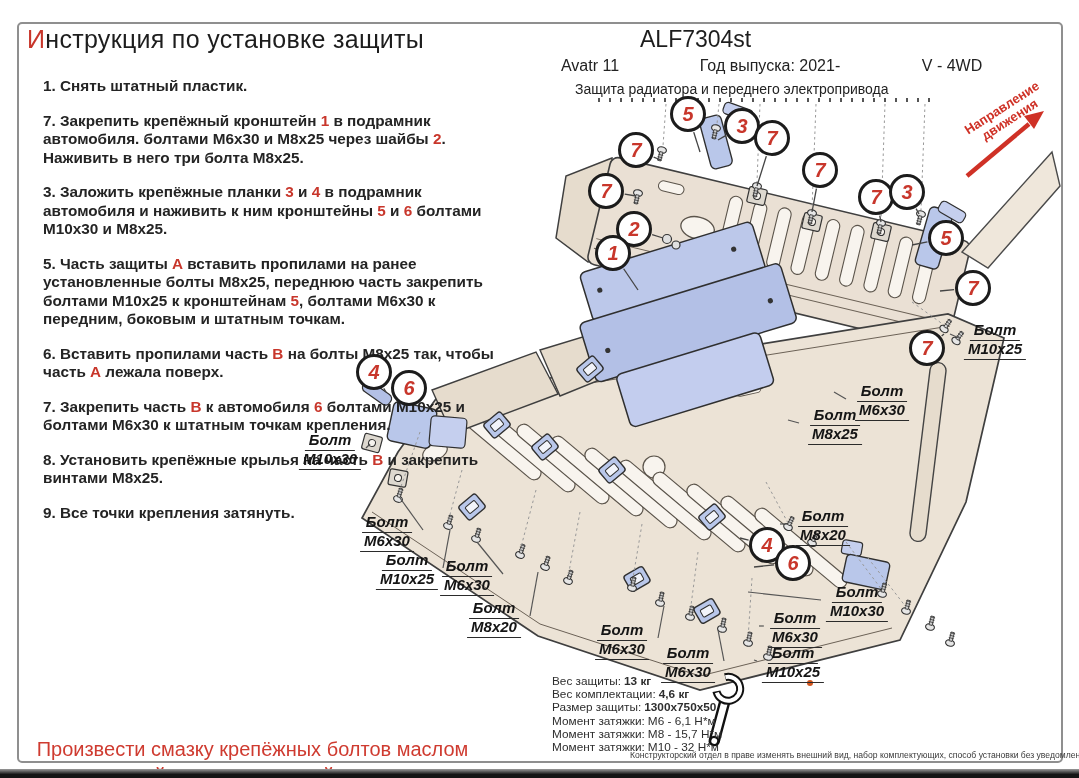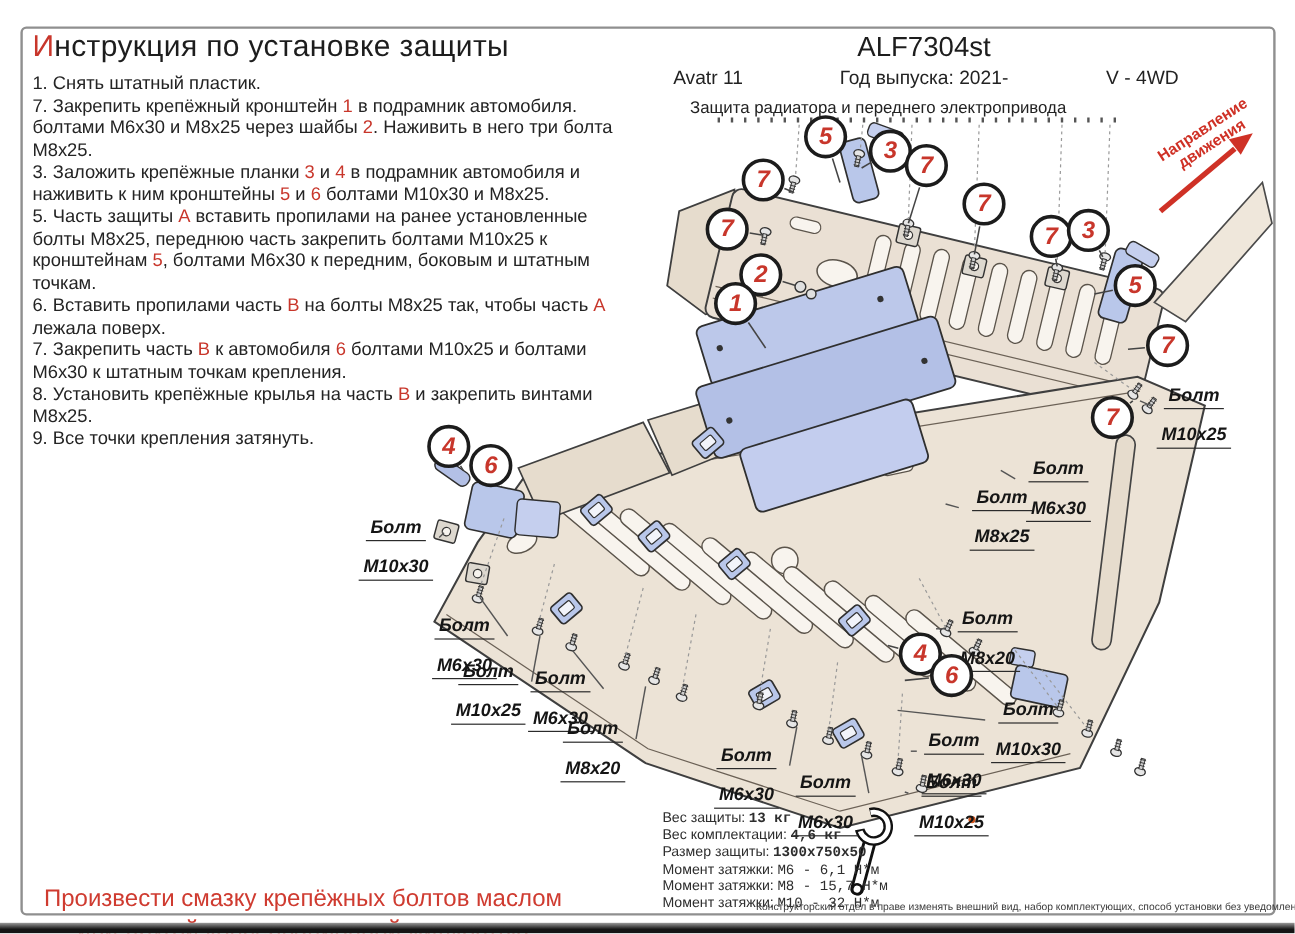--- a/index.html
+++ b/index.html
@@ -4,37 +4,37 @@
 <style>
   html,body{margin:0;padding:0;background:#fff;}
   #page{position:relative;width:1079px;height:778px;background:#fff;overflow:hidden;
         font-family:"Liberation Sans","DejaVu Sans",sans-serif;color:#222;}
   #sheet-border{position:absolute;left:17px;top:22px;width:1042px;height:737px;
         border:2px solid #8f8f8f;border-radius:5px;z-index:1;}
   #diagram-svg{position:absolute;left:0;top:0;z-index:2;}
   #title{position:absolute;left:27px;top:25px;font-size:25px;color:#1d1d1d;letter-spacing:.3px;z-index:3;}
   .red{color:#c8362b;}
   #steps{position:absolute;left:27px;top:61px;width:504px;font-size:15.3px;line-height:18.5px;color:#242424;z-index:3;}
-  .step{margin:0;}
-  #part-code{position:absolute;left:640px;top:26px;width:260px;text-align:center;font-size:23px;color:#1d1d1d;z-index:3;}
+  .step{margin:16px;font-weight:bold;}
+  #part-code{position:absolute;left:640px;top:26px;width:260px;text-align:left;font-size:23px;color:#1d1d1d;z-index:3;}
   #vehicle{position:absolute;left:535px;top:57px;width:110px;text-align:center;font-size:16px;z-index:3;}
   #year{position:absolute;left:660px;top:57px;width:220px;text-align:center;font-size:16px;z-index:3;}
   #drive{position:absolute;left:887px;top:57px;width:130px;text-align:center;font-size:16px;z-index:3;}
   #subtitle{position:absolute;left:575px;top:81px;width:395px;text-align:left;font-size:14px;z-index:3;}
   #direction-label{position:absolute;left:947px;top:100px;width:118px;text-align:center;color:#cf3126;
         font-weight:bold;font-size:13px;line-height:14px;transform:rotate(-33deg);z-index:3;}
   .callout{position:absolute;width:36px;height:36px;box-sizing:border-box;border:3px solid #1c1c1c;border-radius:50%;
         background:#fff;color:#c8362b;font-weight:bold;font-style:italic;font-size:20px;
         display:flex;align-items:center;justify-content:center;z-index:5;}
   .bolt-label{position:absolute;transform:translateX(-50%);text-align:center;font-style:italic;font-weight:bold;
         font-size:15px;line-height:1.12;color:#151515;z-index:4;}
-  .bl-line{display:table;margin:0 auto 14px auto;border-bottom:1.8px solid #2b2b2b;padding:0 4px 1px 4px;}
+  .bl-line{display:table;margin:0 auto 0 auto;border-bottom:1.8px solid #2b2b2b;padding:0 4px 1px 4px;}
   #specs{position:absolute;left:552px;top:675px;z-index:3;}
   .spec-row{font-size:11.8px;line-height:13.2px;color:#2e2e2e;white-space:nowrap;}
-  .spec-row .v{margin-left:3px;font-family:Liberation Mono, monospace;}
+  .spec-row .v{margin-left:3px;}
   .spec-row .v.b{font-weight:bold;}
   #red-note{position:absolute;left:30px;top:736px;width:445px;text-align:center;font-size:20px;line-height:1.32;
         color:#cf3b30;z-index:3;}
   #disclaimer{position:absolute;left:630px;top:750px;font-size:8.6px;color:#3a3a3a;white-space:nowrap;z-index:3;}
   #bottom-strip{position:absolute;left:0;bottom:0;width:100%;height:9px;
         background:linear-gradient(to bottom,#9a9a9a,#151515 60%);z-index:6;}
 </style>
 </head>
 <body>
 

